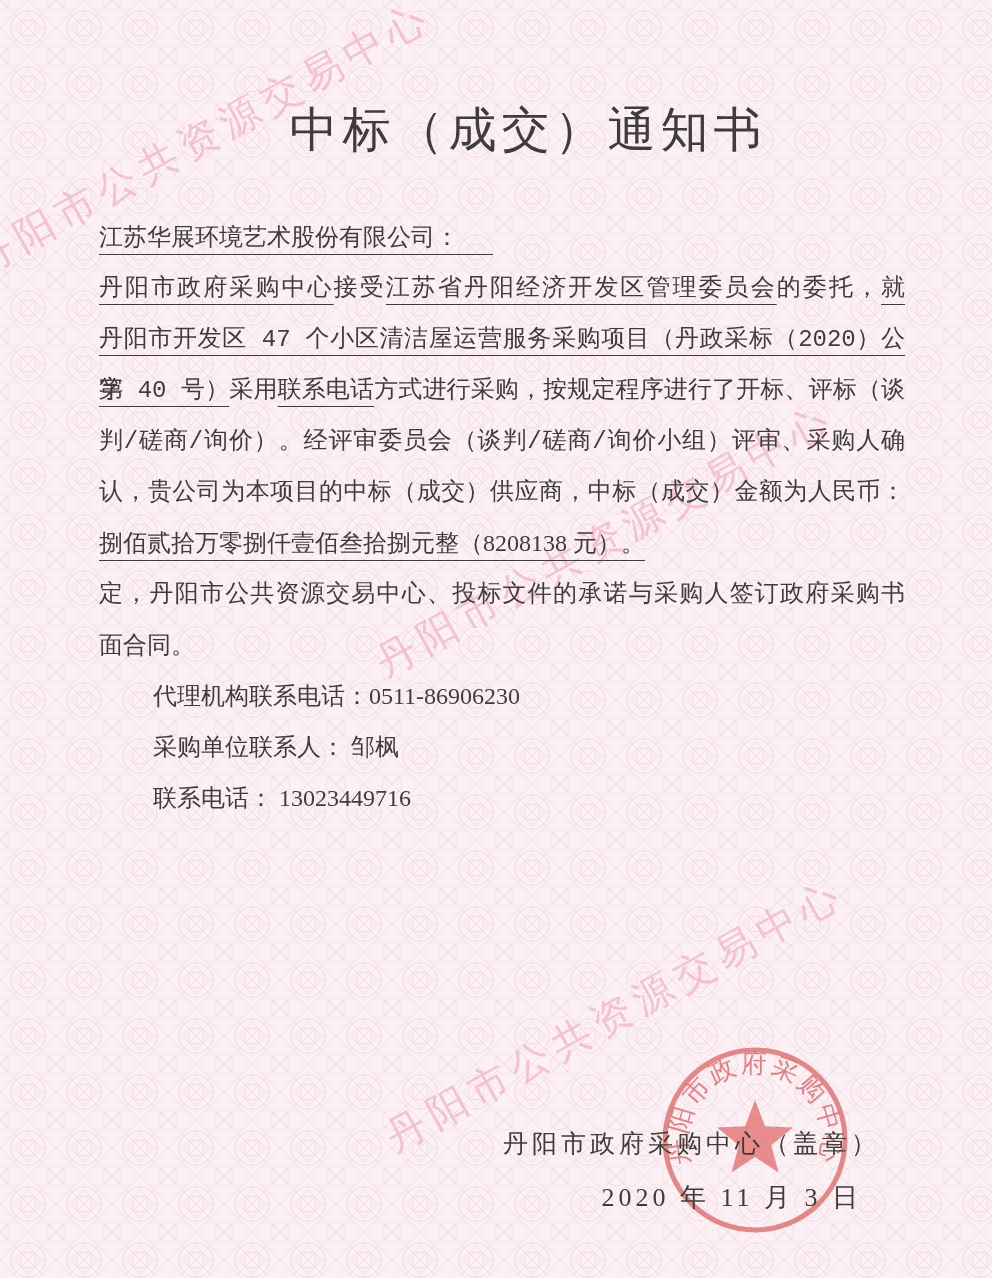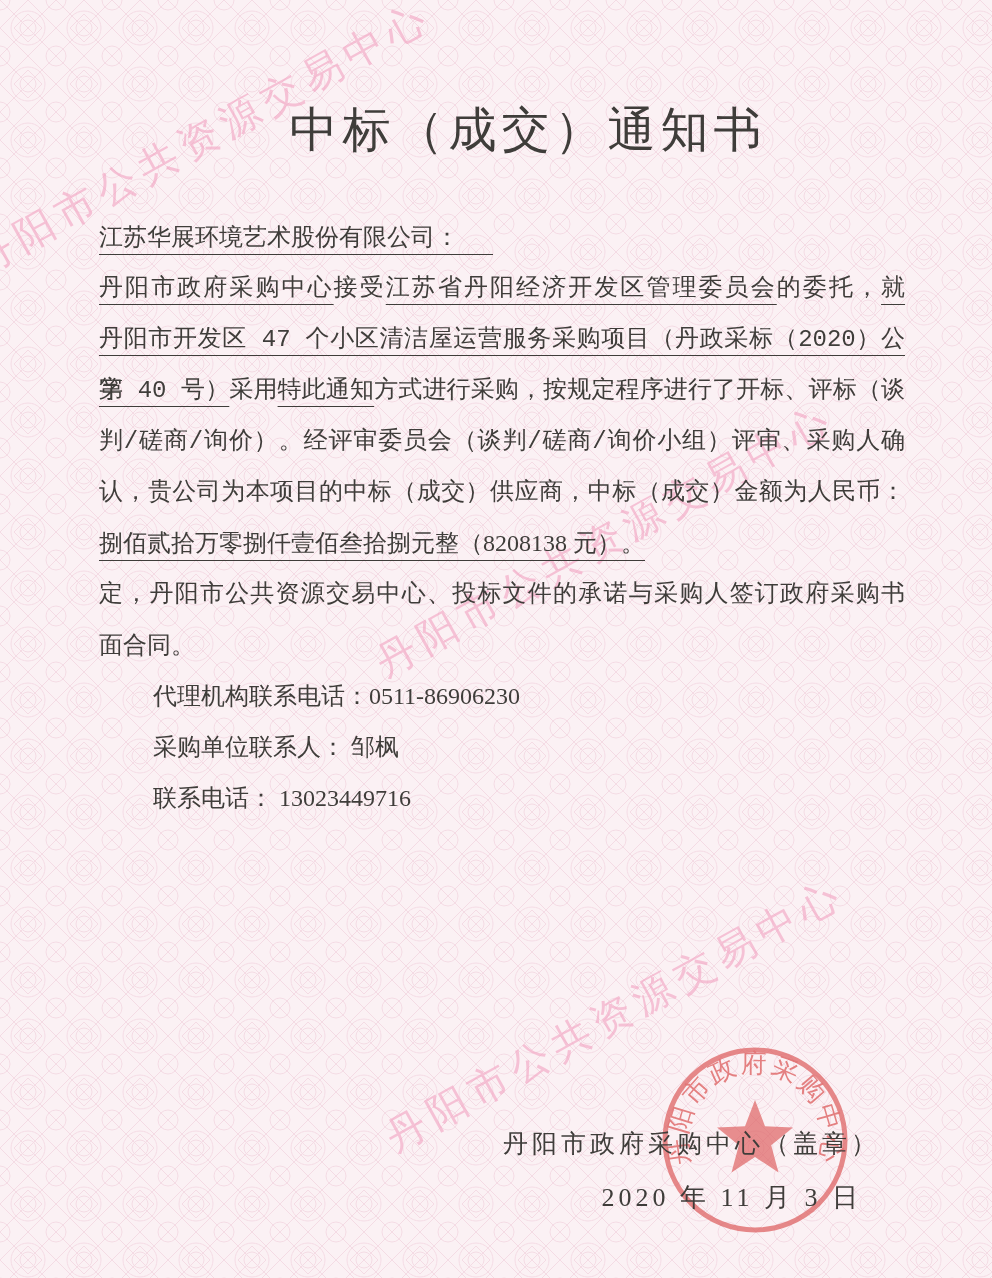--- a/index.html
+++ b/index.html
@@ -100,21 +100,21 @@
 
     <div class="line justify">
       <span class="u">丹阳市政府采购中心</span><span>接受</span><span class="u">江苏省丹阳经济开发区管理委员会</span><span>的委托，</span><span class="u">就</span>
     </div>
 
     <div class="line justify">
       <span class="u">丹阳市开发区 47 个小区清洁屋运营服务采购项目（丹政采标（2020）公字</span>
     </div>
 
     <div class="line justify">
-      <span class="u">第 40 号）</span><span>采用</span><span class="u">特此通知</span><span>方式进行采购，按规定程序进行了开标、评标（谈</span>
+      <span class="u">第 40 号）</span><span>采用</span><span class="u">联系电话</span><span>方式进行采购，按规定程序进行了开标、评标（谈</span>
     </div>
 
     <div class="line justify">
       <span>判/磋商/询价）。经评审委员会（谈判/磋商/询价小组）评审、采购人确</span>
     </div>
 
     <div class="line justify">
       <span>认，贵公司为本项目的中标（成交）供应商，中标（成交）金额为人民币：</span>
     </div>
 

